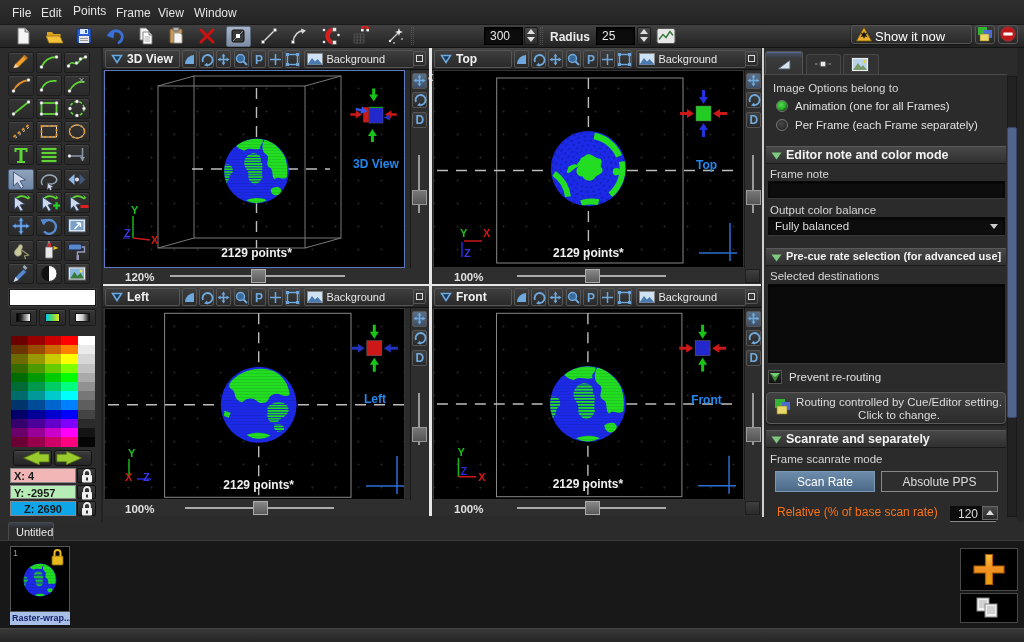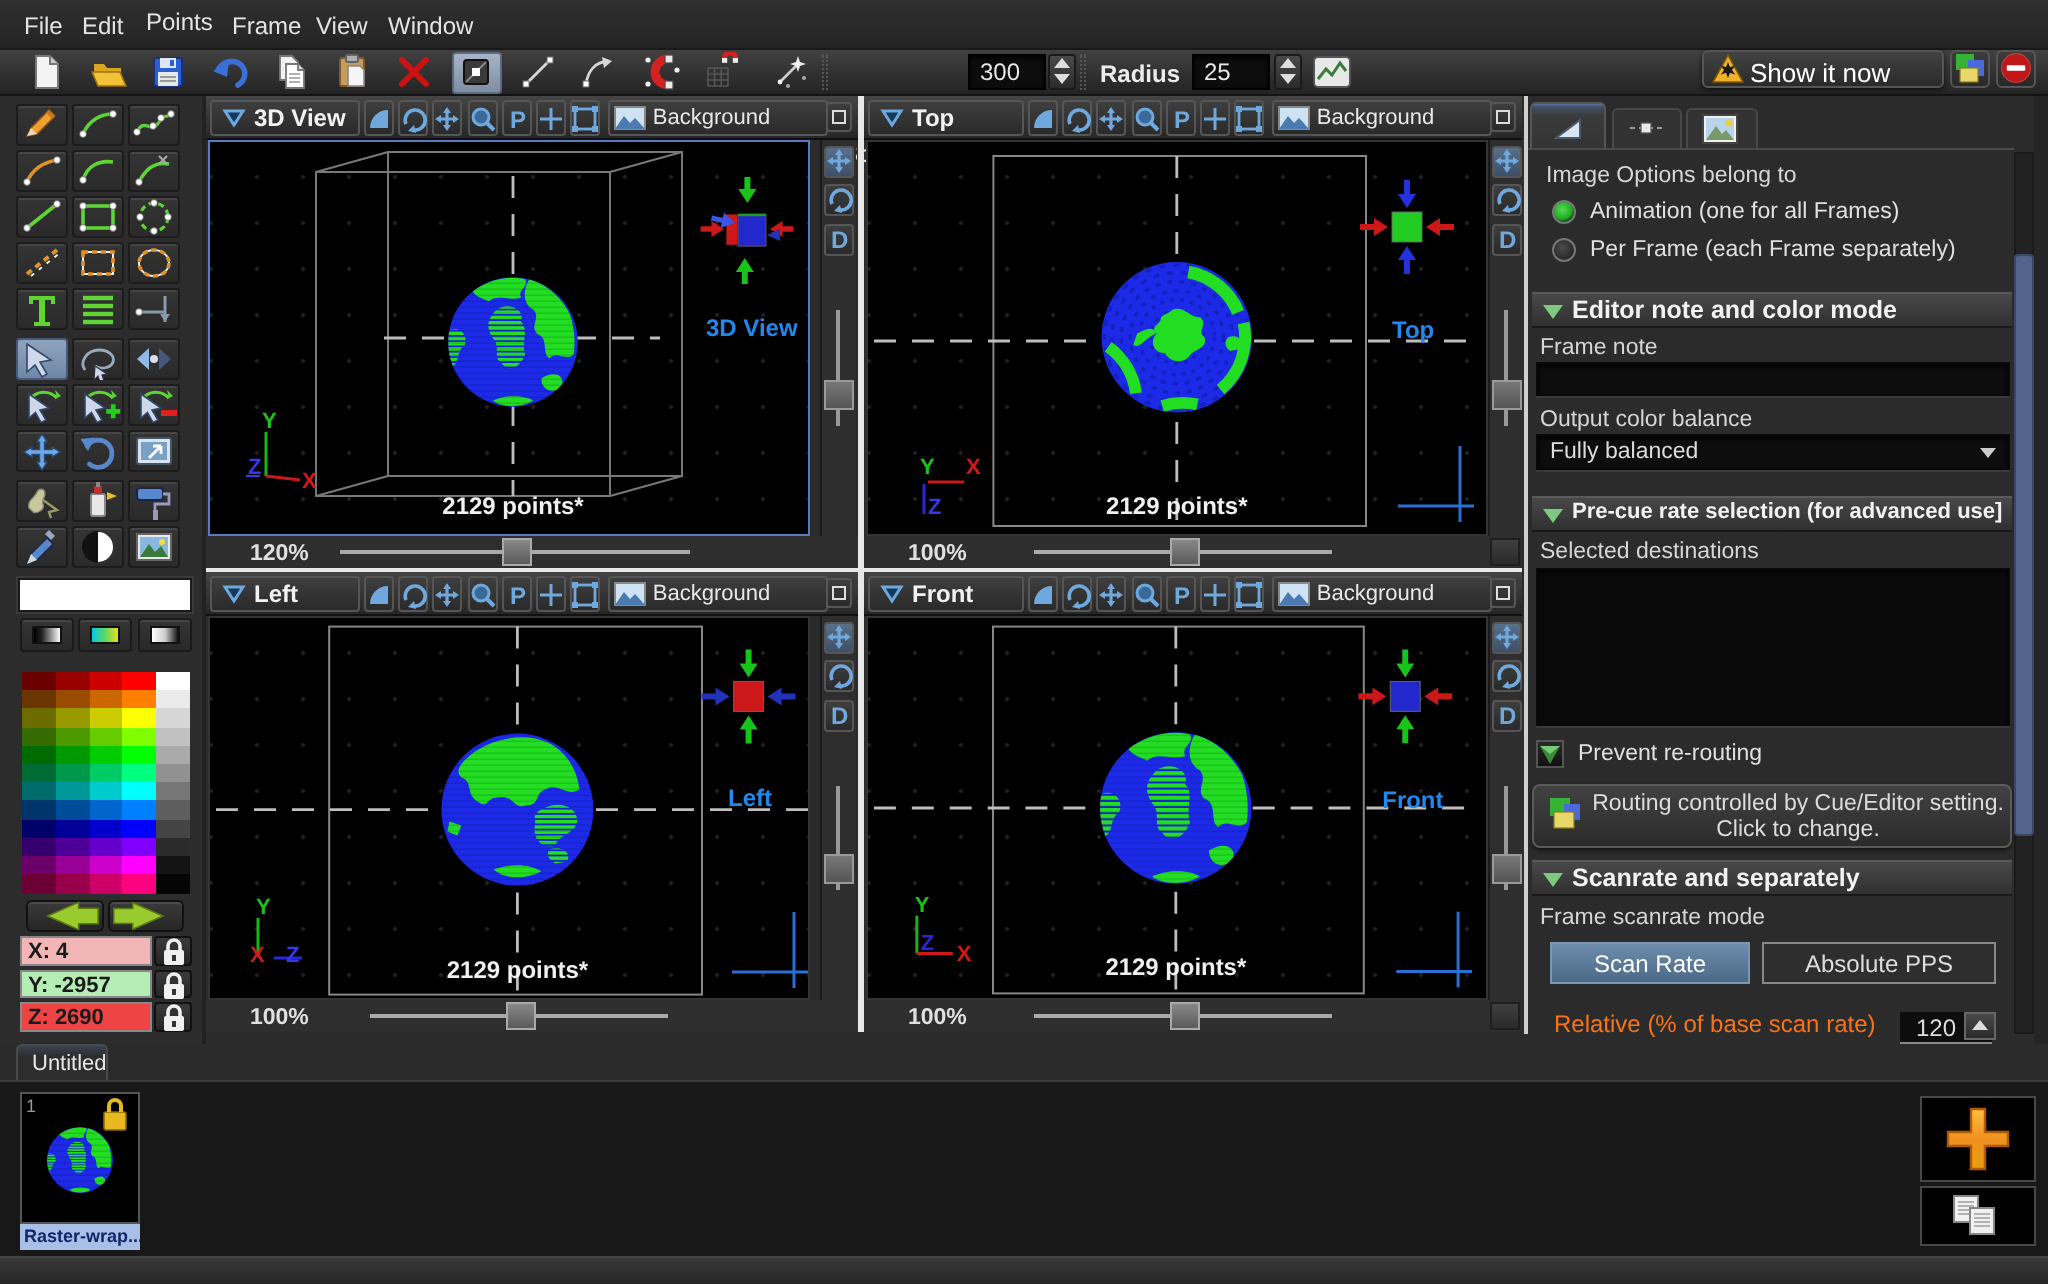--- a/index.html
+++ b/index.html
@@ -386,21 +386,21 @@
     <path d="M5 7 V5 a3 3 0 0 1 6 0 V7" fill="none" stroke="#f0f0f0" stroke-width="1.8"></path>
     <rect x="7" y="9.5" width="2" height="3" fill="#333"></rect>
   </svg>
 <div style="position:absolute;left:10px;top:484.5px;width:66px;height:14.5px;background:#b6ecb6;border:1px solid #888;color:#1a1a1a;font-size:11px;font-weight:bold;padding:1px 0 0 3px;">Y: -2957</div>
 <div style="position:absolute;left:77px;top:484.5px;width:19px;height:14.5px;background:linear-gradient(#3a3a3a,#262626);border:1px solid #111;border-radius:2px;"></div>
 <svg style="position:absolute;left:79px;top:484.5px;width:16px;height:15px;" viewBox="0 0 16 15">
     <rect x="3" y="7" width="10" height="7.5" rx="1" fill="#f0f0f0"></rect>
     <path d="M5 7 V5 a3 3 0 0 1 6 0 V7" fill="none" stroke="#f0f0f0" stroke-width="1.8"></path>
     <rect x="7" y="9.5" width="2" height="3" fill="#333"></rect>
   </svg>
-<div style="position:absolute;left:10px;top:501px;width:66px;height:14.5px;background:#ef4444;border:1px solid #888;color:#1a1a1a;font-size:11px;font-weight:bold;padding:1px 0 0 3px;">Z: 2690</div>
+<div style="position:absolute;left:10px;top:501px;width:66px;height:14.5px;background:#0ea5e9;border:1px solid #888;color:#1a1a1a;font-size:11px;font-weight:bold;padding:1px 0 0 13px;">Z: 2690</div>
 <div style="position:absolute;left:77px;top:501px;width:19px;height:14.5px;background:linear-gradient(#3a3a3a,#262626);border:1px solid #111;border-radius:2px;"></div>
 <svg style="position:absolute;left:79px;top:501px;width:16px;height:15px;" viewBox="0 0 16 15">
     <rect x="3" y="7" width="10" height="7.5" rx="1" fill="#f0f0f0"></rect>
     <path d="M5 7 V5 a3 3 0 0 1 6 0 V7" fill="none" stroke="#f0f0f0" stroke-width="1.8"></path>
     <rect x="7" y="9.5" width="2" height="3" fill="#333"></rect>
   </svg>
 <div style="position:absolute;left:103px;top:48px;width:326px;height:22px;background:linear-gradient(#454545,#262626);border-bottom:1px solid #111;"></div>
 <div style="position:absolute;left:105px;top:50px;width:75px;height:18px;background:linear-gradient(#3e3e3e,#2a2a2a);border:1px solid #555;border-radius:2px;"></div>
 <svg style="position:absolute;left:111px;top:54px;width:12px;height:10px;" viewBox="0 0 12 10">
     <path d="M1.5 1.5 H10.5 L6 8.5 Z" fill="#123a5e" stroke="#6fa8dc" stroke-width="1.5"></path>

